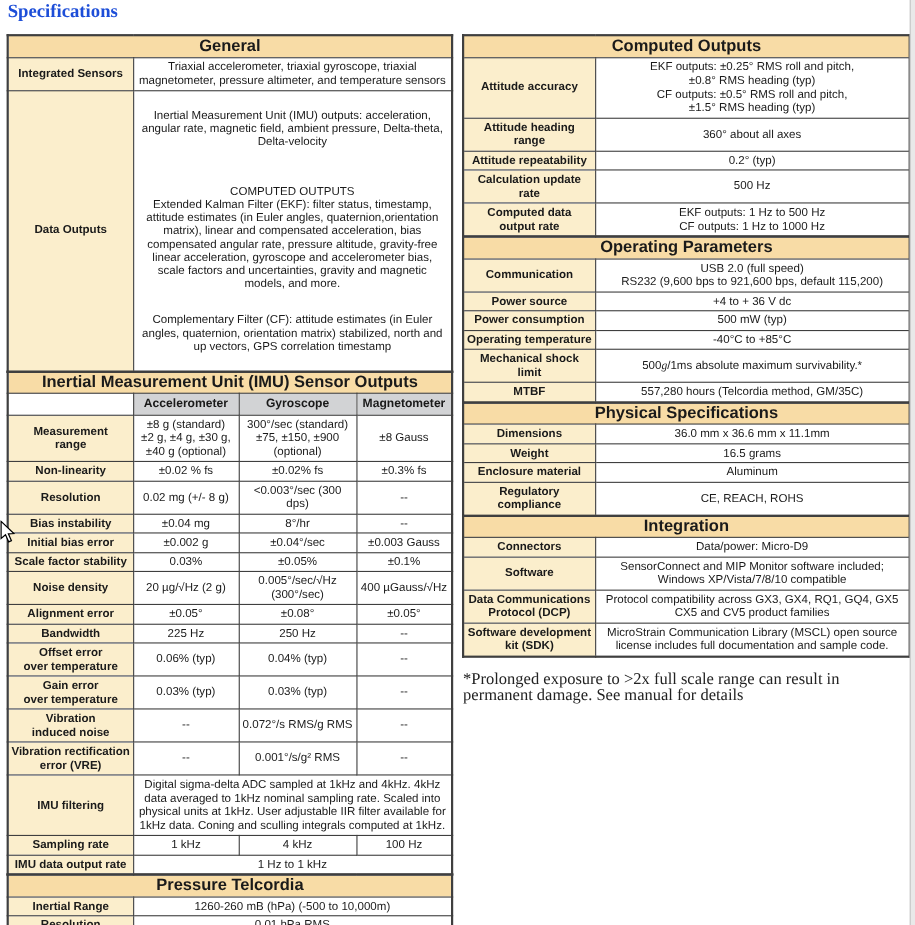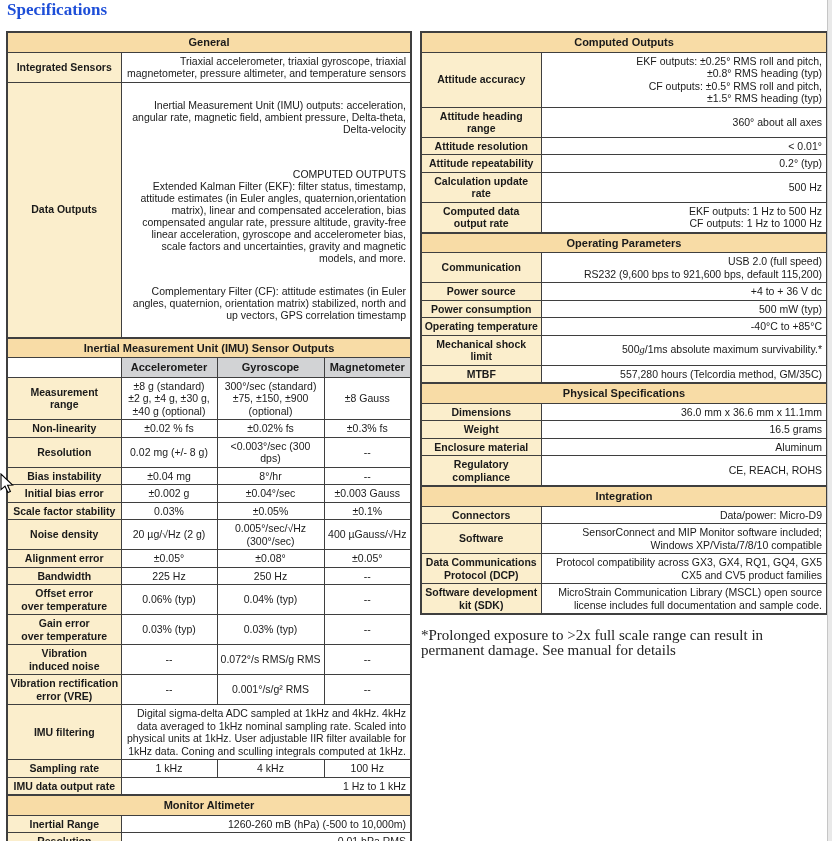--- a/index.html
+++ b/index.html
@@ -18,24 +18,24 @@
   .col-left{left:6px;width:406px;}
   .col-right{left:420px;width:408px;}
   table.spec{border-collapse:collapse;width:100%;table-layout:fixed;border:2px solid var(--border,#3f3f3f);}
   table.spec + table.spec{margin-top:-2px;}
   td{
     border:1px solid var(--border,#3f3f3f);
     font-size:10.5px;line-height:12.5px;
     padding:2px 3px;vertical-align:middle;text-align:center;
     white-space:pre-line;overflow:hidden;
   }
-  .hdr{background:var(--header-bg,#f8dca6);font-weight:bold;font-size:11px;padding:3px 0;}
+  .hdr{background:var(--header-bg,#f8dca6);font-weight:bold;font-size:15px;padding:3px 0;}
   .lbl{background:var(--label-bg,#fbeecc);font-weight:bold;padding:2px 1px;margin-left:39px;}
   .chdr{background:var(--colhdr-bg,#d2d3d5);font-weight:bold;font-size:11px;padding:3px 1px;}
-  .vall{text-align:right;padding:2px 4px;}
+  .vall{text-align:center;padding:2px 4px;}
   .rich{padding:4px 4px;line-height:12px;}
   .para{margin:0 0 9px 0;}
   .para.last{margin:0;}
   .b{font-weight:normal;}
   .ital{font-style:italic;font-family:"Liberation Serif", serif;}
   .footnote{
     margin-top:13px;padding-left:1px;
     font-family:"Liberation Serif", serif;
     font-size:15px;line-height:14.5px;color:#222;
   }
@@ -197,21 +197,21 @@
   </tbody>
     </table>
 
   <table class="spec">
     <colgroup>
         <col style="width:114px">
         <col>
       </colgroup>
     <tbody>
         <tr>
-      <td colspan="2" class="hdr">Monitor Altimeter</td>
+      <td colspan="2" class="hdr">Pressure Telcordia</td>
     </tr>
     <tr>
       <td class="lbl">Inertial Range</td>
       <td class="vall">1260-260 mB (hPa) (-500 to 10,000m)</td>
     </tr>
     <tr>
       <td class="lbl">Resolution</td>
       <td class="vall">0.01 hPa RMS</td>
     </tr>
 
@@ -236,24 +236,20 @@
 ±0.8° RMS heading (typ)
 CF outputs: ±0.5° RMS roll and pitch,
 ±1.5° RMS heading (typ)</td>
     </tr>
     <tr>
       <td class="lbl">Attitude heading
 range</td>
       <td class="vall">360° about all axes</td>
     </tr>
     <tr>
-      <td class="lbl">Attitude resolution</td>
-      <td class="vall">&lt; 0.01°</td>
-    </tr>
-    <tr>
       <td class="lbl">Attitude repeatability</td>
       <td class="vall">0.2° (typ)</td>
     </tr>
     <tr>
       <td class="lbl">Calculation update
 rate</td>
       <td class="vall">500 Hz</td>
     </tr>
     <tr>
       <td class="lbl">Computed data

